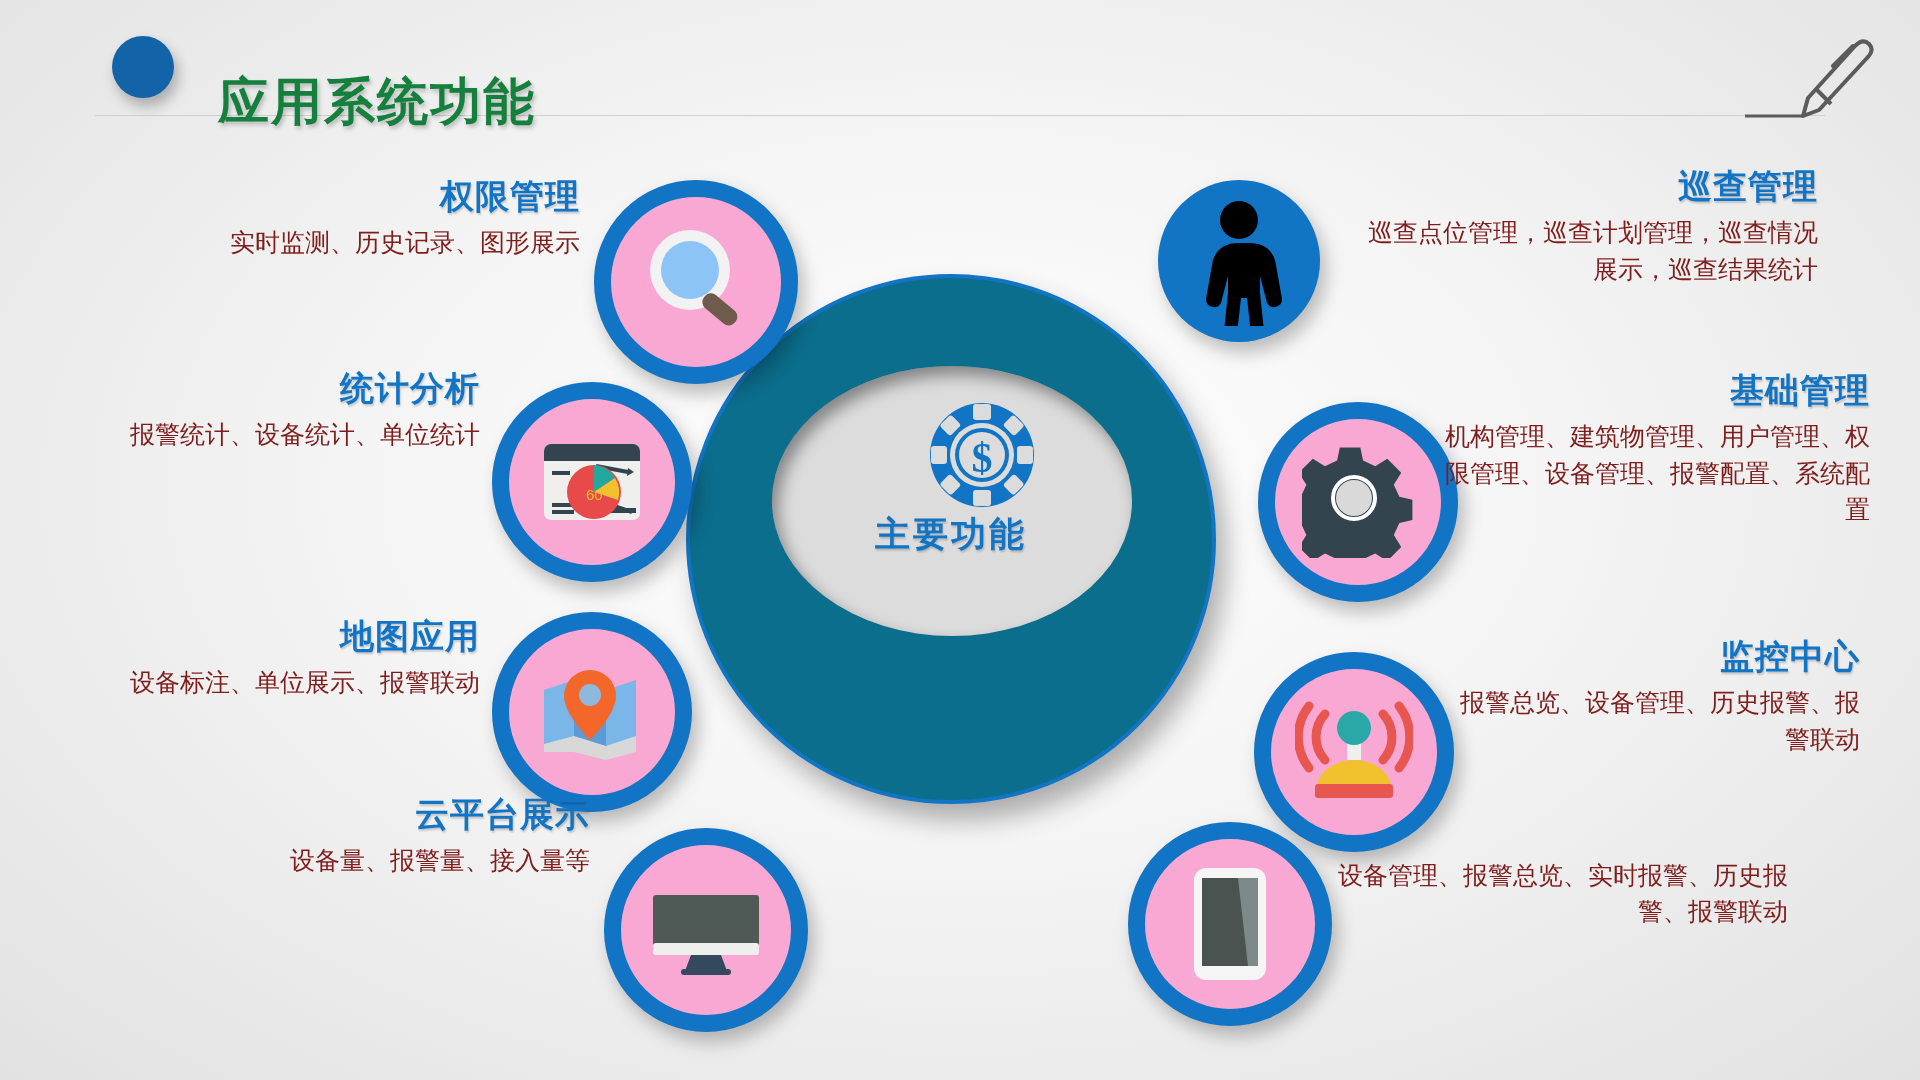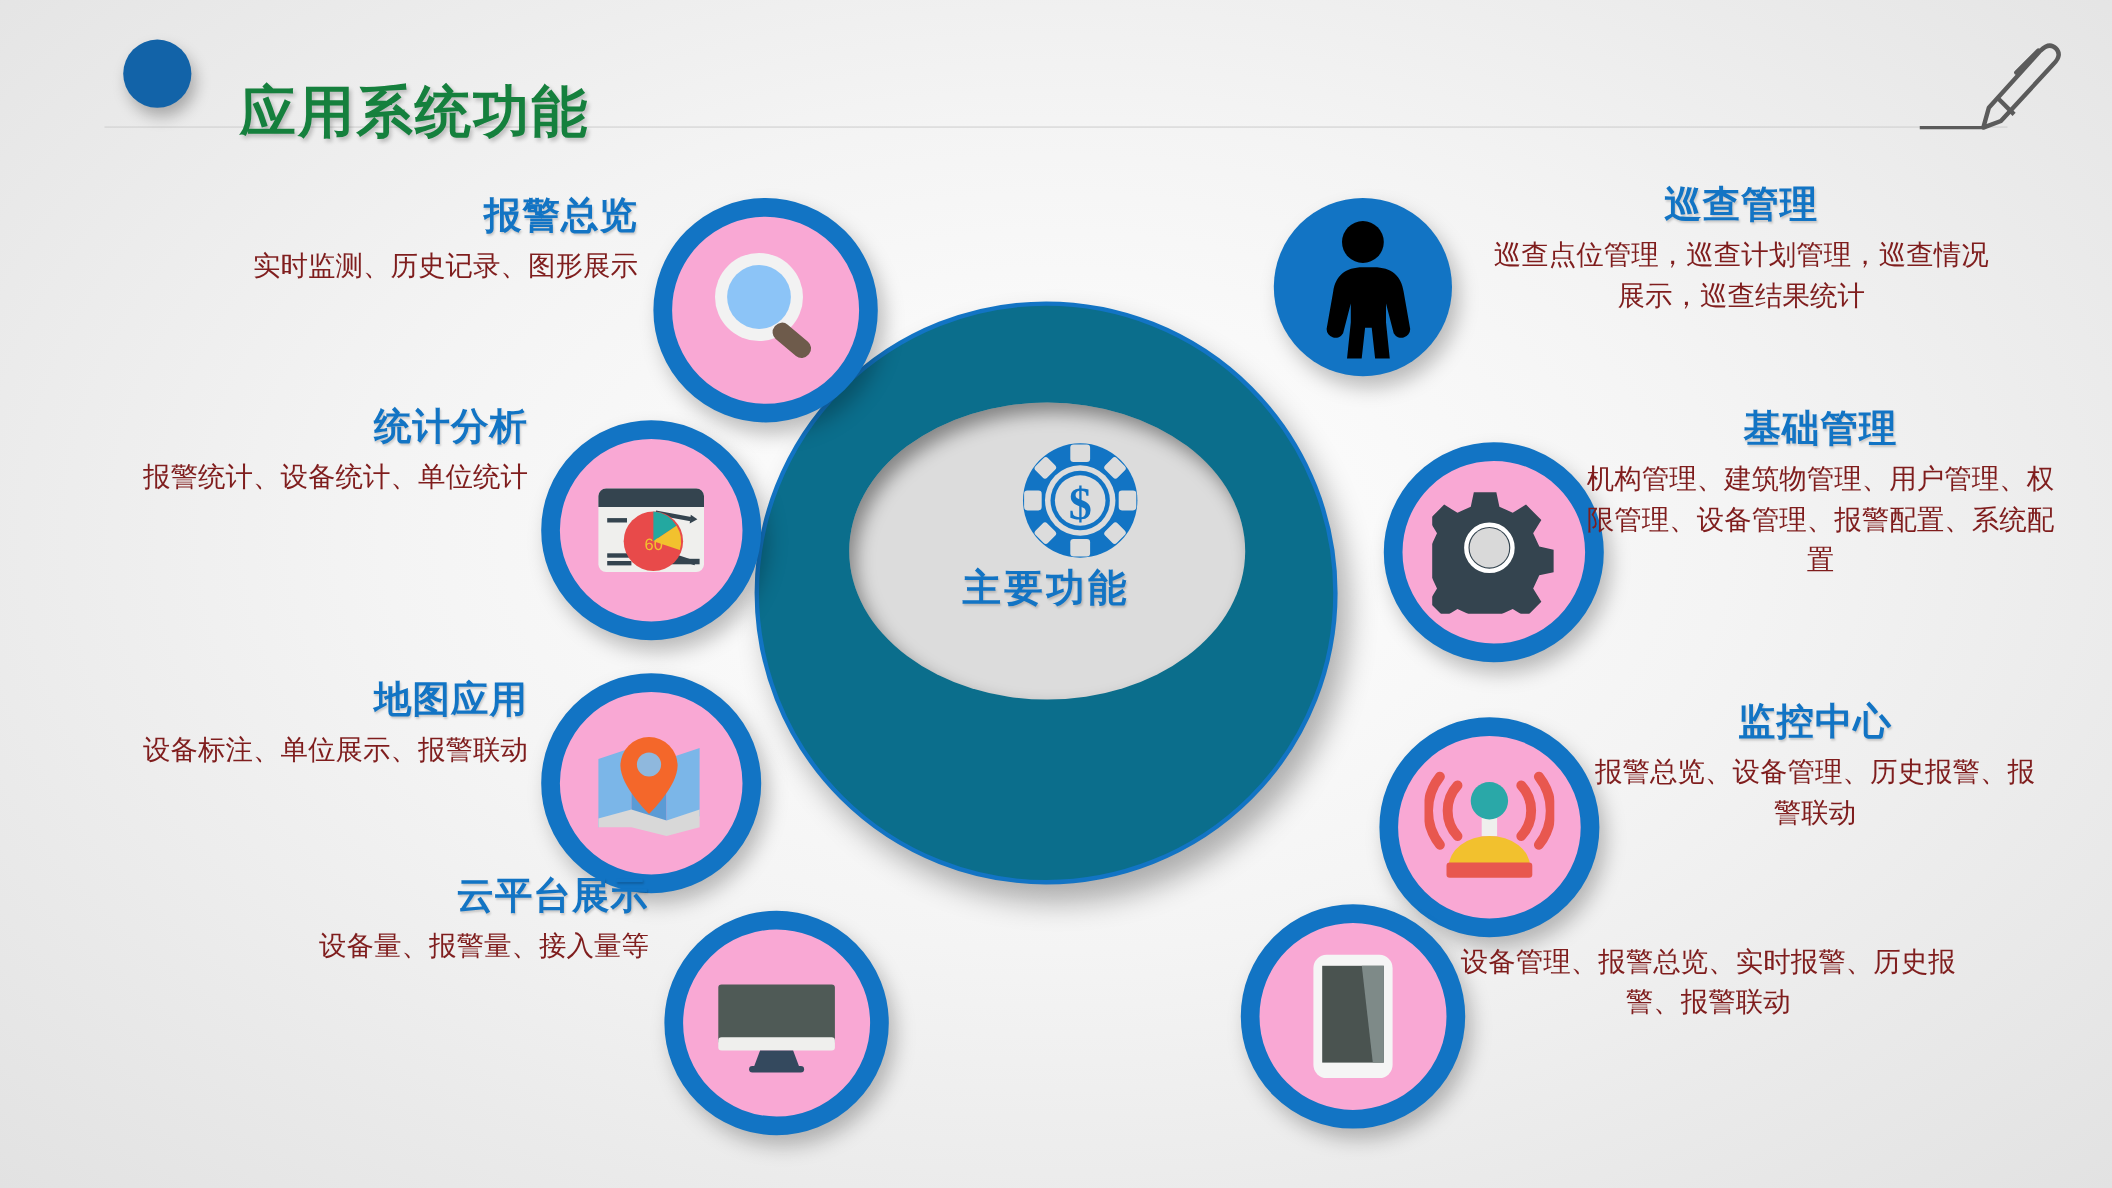--- a/index.html
+++ b/index.html
@@ -58,21 +58,21 @@
   .solid{background:#1274c4;}
 
   .txt{position:absolute;}
   .txt .ttl{
     font-size:34px;font-weight:bold;color:#1274c4;letter-spacing:1px;
     text-shadow:1px 2px 2px rgba(0,0,0,.18);line-height:1.1;white-space:nowrap;
   }
   .txt .desc{
     font-size:25px;color:#7f1d1d;line-height:1.45;margin-top:9px;
   }
-  .txt.right .ttl,.txt.right .desc{text-align:center;}
+  .txt.right .ttl,.txt.right .desc{text-align:right;}
   .txt.left .ttl,.txt.left .desc{text-align:right;}
 
   
   #n-status   .bubble{left:594px;top:180px;width:170px;height:170px;}
   #n-status   .txt   {left:100px;top:178px;width:480px;}
   #n-stat     .bubble{left:492px;top:382px;width:166px;height:166px;}
   #n-stat     .txt   {left:10px;top:370px;width:470px;}
   #n-map      .bubble{left:492px;top:612px;width:166px;height:166px;}
   #n-map      .txt   {left:10px;top:618px;width:470px;}
   #n-cloud    .bubble{left:604px;top:828px;width:170px;height:170px;}
@@ -131,21 +131,21 @@
 
 <div class="node" id="n-status">
   <div class="bubble ring">
     <svg width="120" height="120" viewBox="0 0 120 120">
       <circle cx="54" cy="48" r="40" fill="#f2f2f2"></circle>
       <circle cx="54" cy="48" r="29" fill="#8cc4f7"></circle>
       <rect x="74" y="68" width="40" height="17" rx="8" fill="#6e5b4b" transform="rotate(40 74 68)"></rect>
     </svg>
   </div>
   <div class="txt left">
-    <div class="ttl">报警总览</div>
+    <div class="ttl">权限管理</div>
     <div class="desc">实时监测、历史记录、图形展示</div>
   </div>
 </div>
 
 <div class="node" id="n-stat">
   <div class="bubble ring">
     <svg width="112" height="112" viewBox="0 0 112 112">
       <rect x="8" y="18" width="96" height="76" rx="7" fill="#efefed"></rect>
       <path d="M8 25 a7 7 0 0 1 7-7 h82 a7 7 0 0 1 7 7 v10 H8 Z" fill="#34444f"></path>
       <rect x="16" y="45" width="18" height="4" fill="#34444f"></rect>

